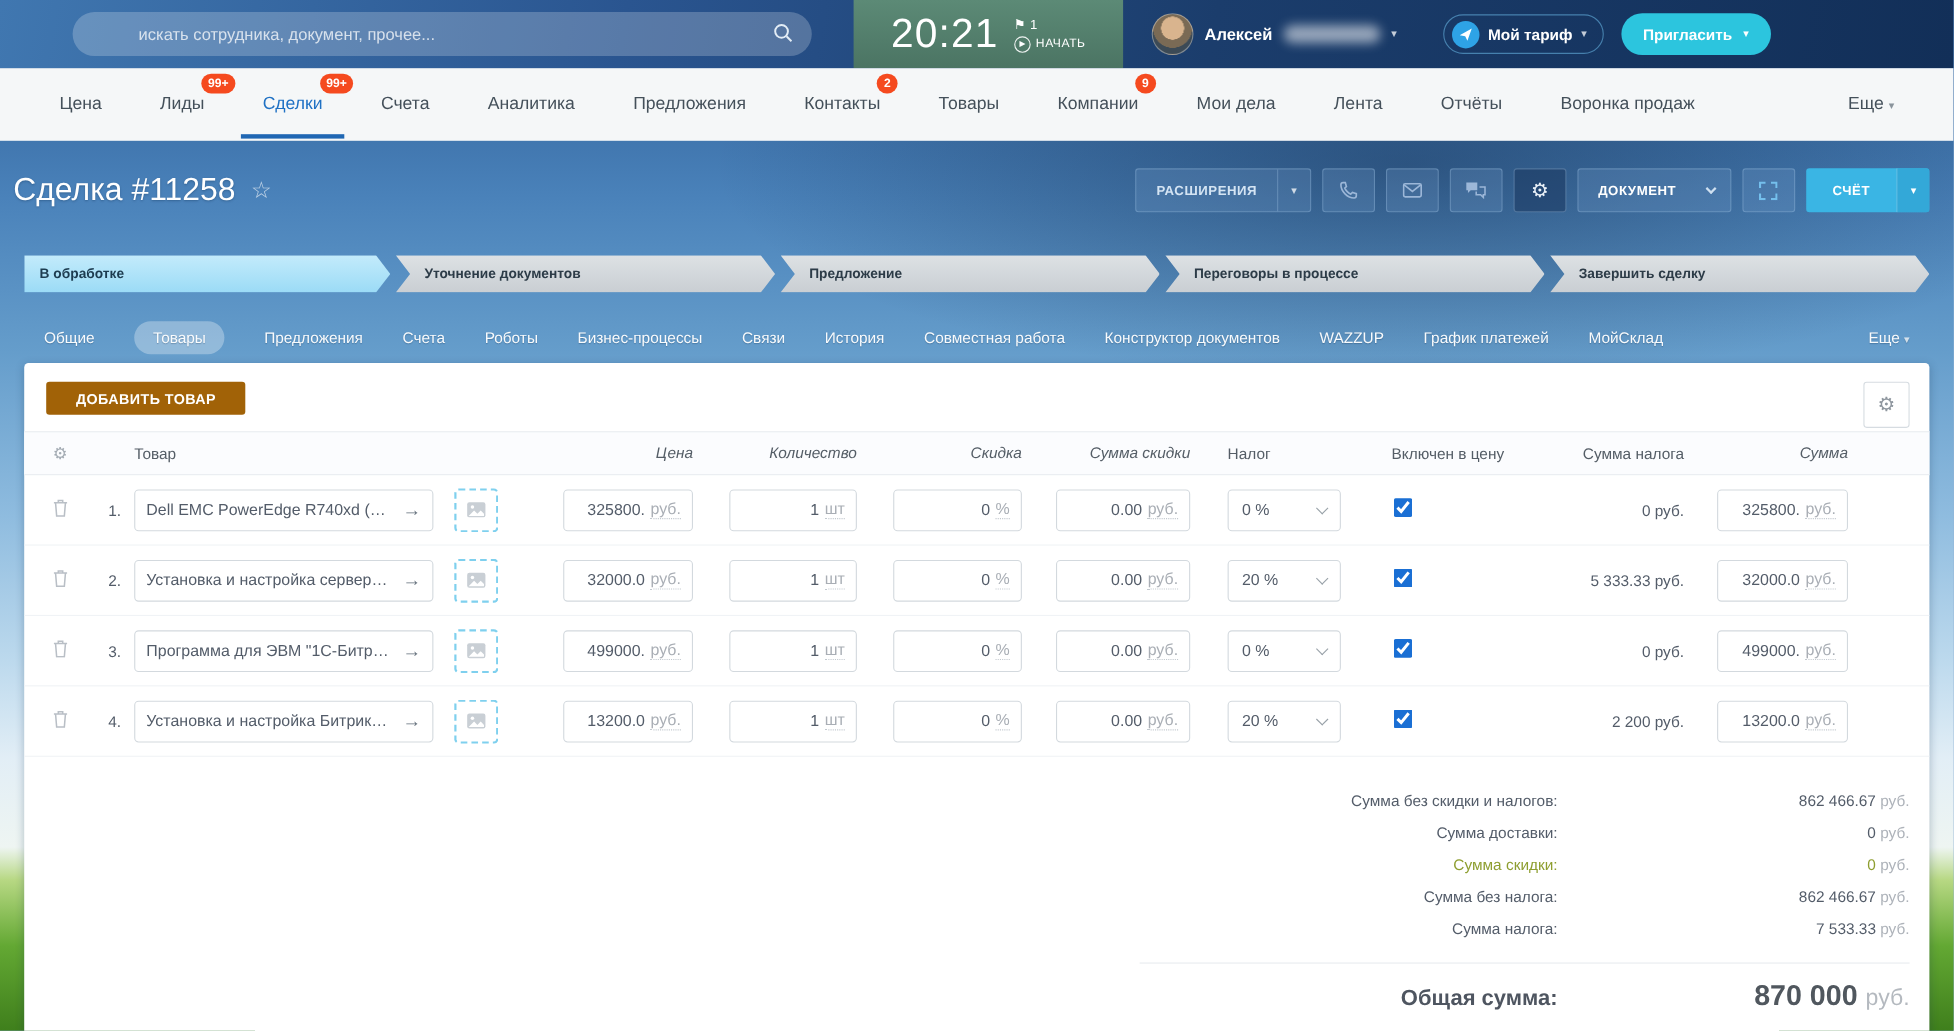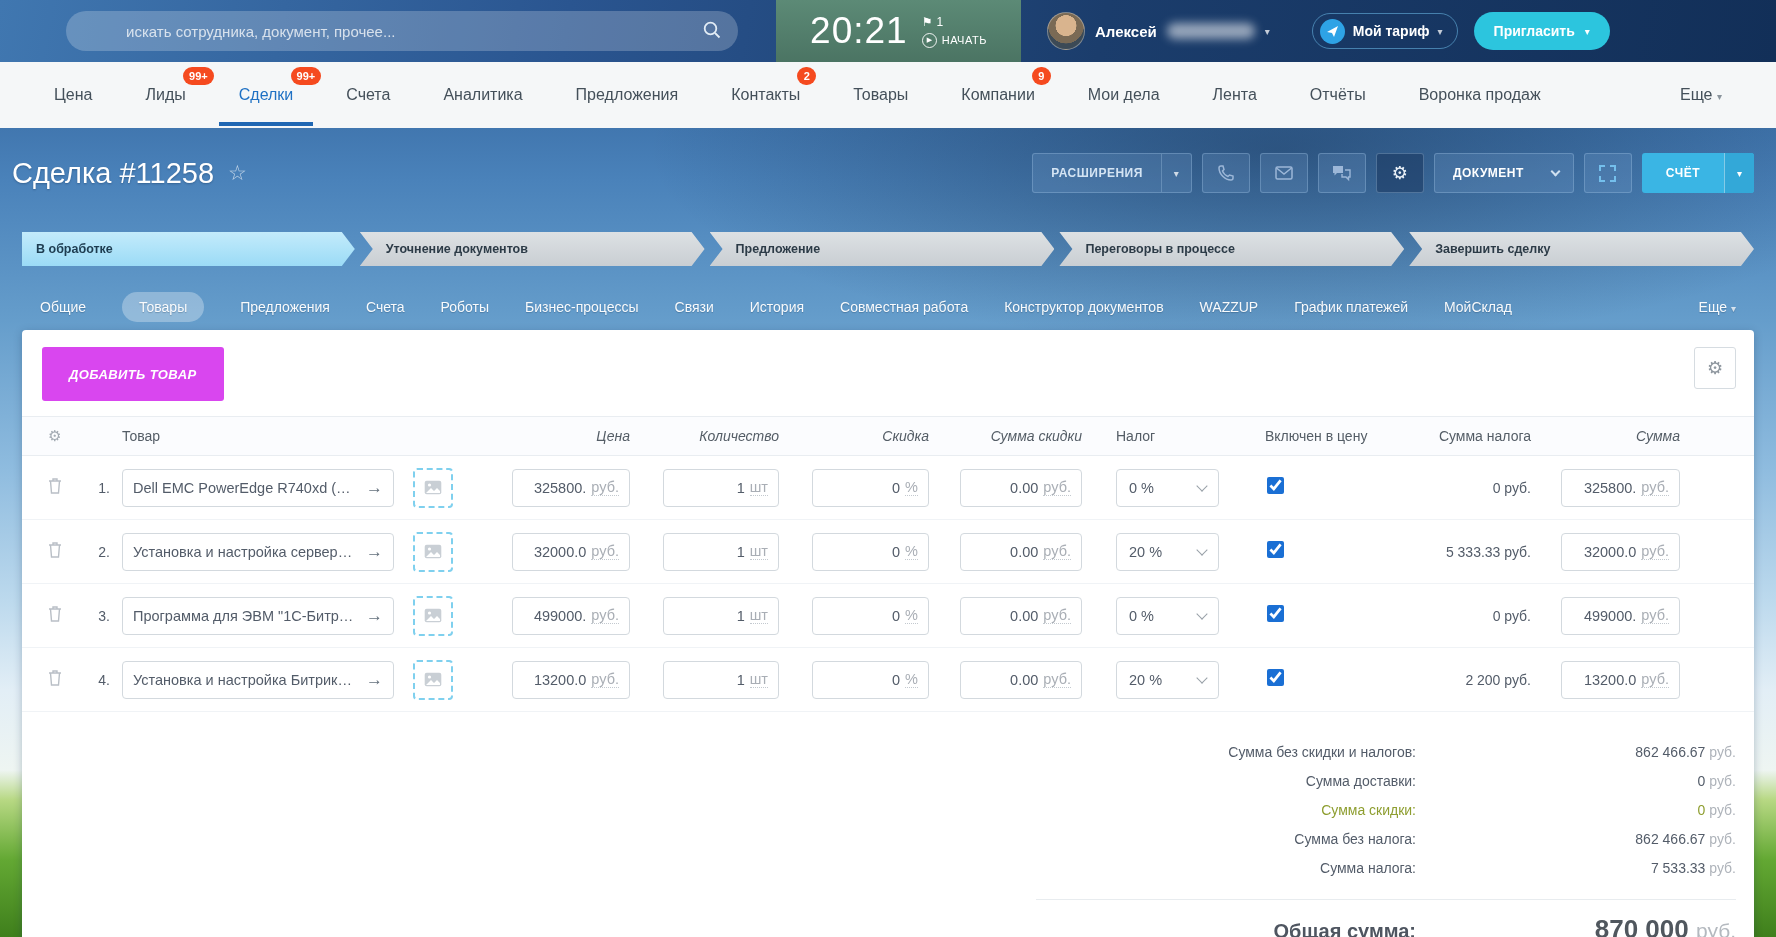--- a/index.html
+++ b/index.html
@@ -137,22 +137,22 @@
   .tab.active { background: rgba(255,255,255,0.30); border-radius: 17px; padding: 7px 17px; }
   .tab-more { margin-left: auto; }
 
   
   .panel {
     margin: 8px 22px 0; background: #fff; border-radius: 4px;
     box-shadow: 0 2px 8px rgba(20,50,85,0.28); min-height: 590px; position: relative;
   }
   .toolbar { padding: 17px 20px 15px; display: flex; gap: 14px; position: relative; }
   .btn-add {
-    background: #d946ef; color: #fff; font-weight: bold; font-size: 13px; letter-spacing: 0.4px;
-    height: 54px; padding: 0 27px; border-radius: 3px; display: flex; align-items: center; cursor: pointer; font-style: italic;
+    background: #a16207; color: #fff; font-weight: bold; font-size: 13px; letter-spacing: 0.4px;
+    height: 30px; padding: 0 27px; border-radius: 3px; display: flex; align-items: center; cursor: pointer;
   }
   .btn-select {
     background: #fff; border: 1px solid #ccd3d9; color: #4e5860; font-weight: bold; font-size: 13px; letter-spacing: 0.4px;
     height: 42px; padding: 0 24px; border-radius: 3px; display: flex; align-items: center; cursor: pointer;
   }
   .toolbar-gear {
     position: absolute; right: 18px; top: 17px; width: 42px; height: 42px;
     border: 1px solid #d6dce1; border-radius: 3px; display: flex; align-items: center; justify-content: center;
     color: #8f979f; font-size: 18px; cursor: pointer;
   }

